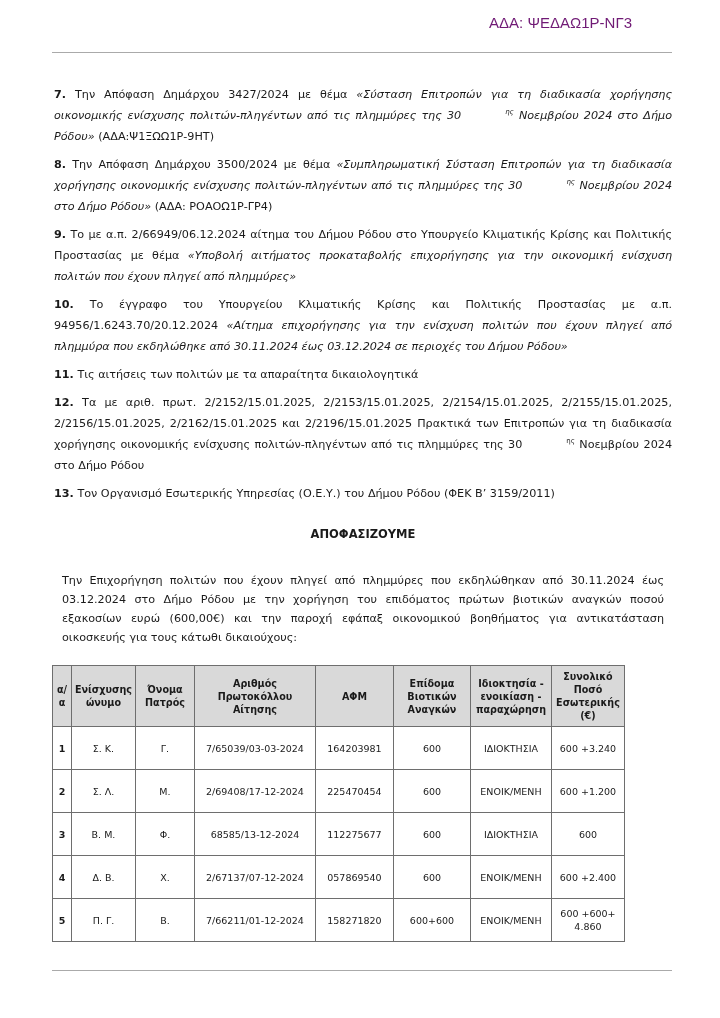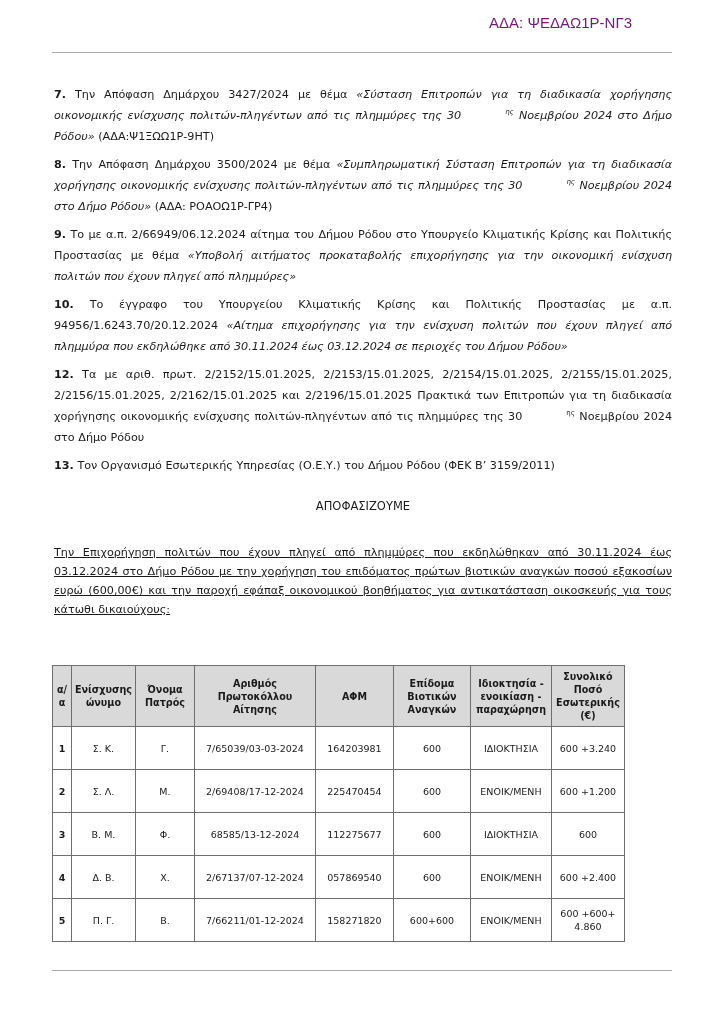--- a/index.html
+++ b/index.html
@@ -11,22 +11,22 @@
   .rule { position: absolute; left: 52px; width: 620px; height: 0; border-top: 1.5px solid #aaaaaa; }
   .rule.top { top: 52px; }
   .rule.bottom { top: 970px; }
   .body { position: absolute; left: 54px; top: 84px; width: 618px;
           font-family: "DejaVu Sans", sans-serif; font-size: 11.2px; line-height: 21px;
           color: #1a1a1a; }
   .para { margin: 0 0 7px 0; text-align: justify; }
   .num { font-weight: bold; }
   .it { font-style: italic; }
   sup { font-size: 7px; line-height: 0; margin-left: 44px; }
-  .heading { text-align: center; font-weight: normal; margin: 20px 0 26px 0; font-size: 11.5px; }
-  .decision { margin: 0; text-align: justify; line-height: 19px; text-decoration: underline; }
+  .heading { text-align: center; font-weight: bold; margin: 20px 0 26px 0; font-size: 11.5px; }
+  .decision { margin: 8px; text-align: justify; line-height: 19px; }
   table { position: absolute; left: 52px; top: 665px; border-collapse: collapse;
           font-family: "DejaVu Sans", sans-serif; font-size: 9.5px; color: #1a1a1a; }
   th, td { border: 1.2px solid #6e6e6e; text-align: center; vertical-align: middle; padding: 2px 3px; }
   th { background: #d9d9d9; font-weight: bold; font-size: 9.6px; line-height: 13px; height: 56px; }
   td { height: 38px; line-height: 13px; }
   td.aa { font-weight: bold; }
   .c1 { width: 19px; } .c2 { width: 57px; } .c3 { width: 59px; } .c4 { width: 121px; }
   .c5 { width: 78px; } .c6 { width: 77px; } .c7 { width: 81px; } .c8 { width: 73px; }
 </style>
 </head>
@@ -35,20 +35,21 @@
 <div class="page">
   <div class="ada">ΑΔΑ: ΨΕΔΑΩ1Ρ-ΝΓ3</div>
   <div class="rule top"></div>
 
   <div class="body">
     <div id="paras">
         <p class="para"><span class="num">7.</span> <span>Την Απόφαση Δημάρχου 3427/2024 με θέμα </span><span class="it">«Σύσταση Επιτροπών για τη διαδικασία χορήγησης οικονομικής ενίσχυσης πολιτών-πληγέντων από τις πλημμύρες της 30</span><sup class="it">ης</sup><span class="it"> Νοεμβρίου 2024 στο Δήμο Ρόδου»</span><span> (ΑΔΑ:Ψ1ΞΩΩ1Ρ-9ΗΤ)</span></p>
         <p class="para"><span class="num">8.</span> <span>Την Απόφαση Δημάρχου 3500/2024 με θέμα </span><span class="it">«Συμπληρωματική Σύσταση Επιτροπών για τη διαδικασία χορήγησης οικονομικής ενίσχυσης πολιτών-πληγέντων από τις πλημμύρες της 30</span><sup class="it">ης</sup><span class="it"> Νοεμβρίου 2024 στο Δήμο Ρόδου»</span><span> (ΑΔΑ: ΡΟΑΟΩ1Ρ-ΓΡ4)</span></p>
         <p class="para"><span class="num">9.</span> <span>Το με α.π. 2/66949/06.12.2024 αίτημα του Δήμου Ρόδου στο Υπουργείο Κλιματικής Κρίσης και Πολιτικής Προστασίας με θέμα </span><span class="it">«Υποβολή αιτήματος προκαταβολής επιχορήγησης για την οικονομική ενίσχυση πολιτών που έχουν πληγεί από πλημμύρες»</span></p>
         <p class="para"><span class="num">10.</span> <span>Το έγγραφο του Υπουργείου Κλιματικής Κρίσης και Πολιτικής Προστασίας με α.π. 94956/1.6243.70/20.12.2024 </span><span class="it">«Αίτημα επιχορήγησης για την ενίσχυση πολιτών που έχουν πληγεί από πλημμύρα που εκδηλώθηκε από 30.11.2024 έως 03.12.2024 σε περιοχές του Δήμου Ρόδου»</span></p>
+        <p class="para"><span class="num">11.</span> <span>Τις αιτήσεις των πολιτών με τα απαραίτητα δικαιολογητικά</span></p>
         <p class="para"><span class="num">12.</span> <span>Τα με αριθ. πρωτ. 2/2152/15.01.2025, 2/2153/15.01.2025, 2/2154/15.01.2025, 2/2155/15.01.2025, 2/2156/15.01.2025, 2/2162/15.01.2025 και 2/2196/15.01.2025 Πρακτικά των Επιτροπών για τη διαδικασία χορήγησης οικονομικής ενίσχυσης πολιτών-πληγέντων από τις πλημμύρες της 30</span><sup>ης</sup><span> Νοεμβρίου 2024 στο Δήμο Ρόδου</span></p>
         <p class="para"><span class="num">13.</span> <span>Τον Οργανισμό Εσωτερικής Υπηρεσίας (Ο.Ε.Υ.) του Δήμου Ρόδου (ΦΕΚ Β’ 3159/2011)</span></p>
       </div>
     <div class="heading">ΑΠΟΦΑΣΙΖΟΥΜΕ</div>
     <p class="decision">Την Επιχορήγηση πολιτών που έχουν πληγεί από πλημμύρες που εκδηλώθηκαν από 30.11.2024 έως 03.12.2024 στο Δήμο Ρόδου με την χορήγηση του επιδόματος πρώτων βιοτικών αναγκών ποσού εξακοσίων ευρώ (600,00€) και την παροχή εφάπαξ οικονομικού βοηθήματος για αντικατάσταση οικοσκευής για τους κάτωθι δικαιούχους:</p>
   </div>
 
   <table>
     <colgroup>
       <col class="c1">

